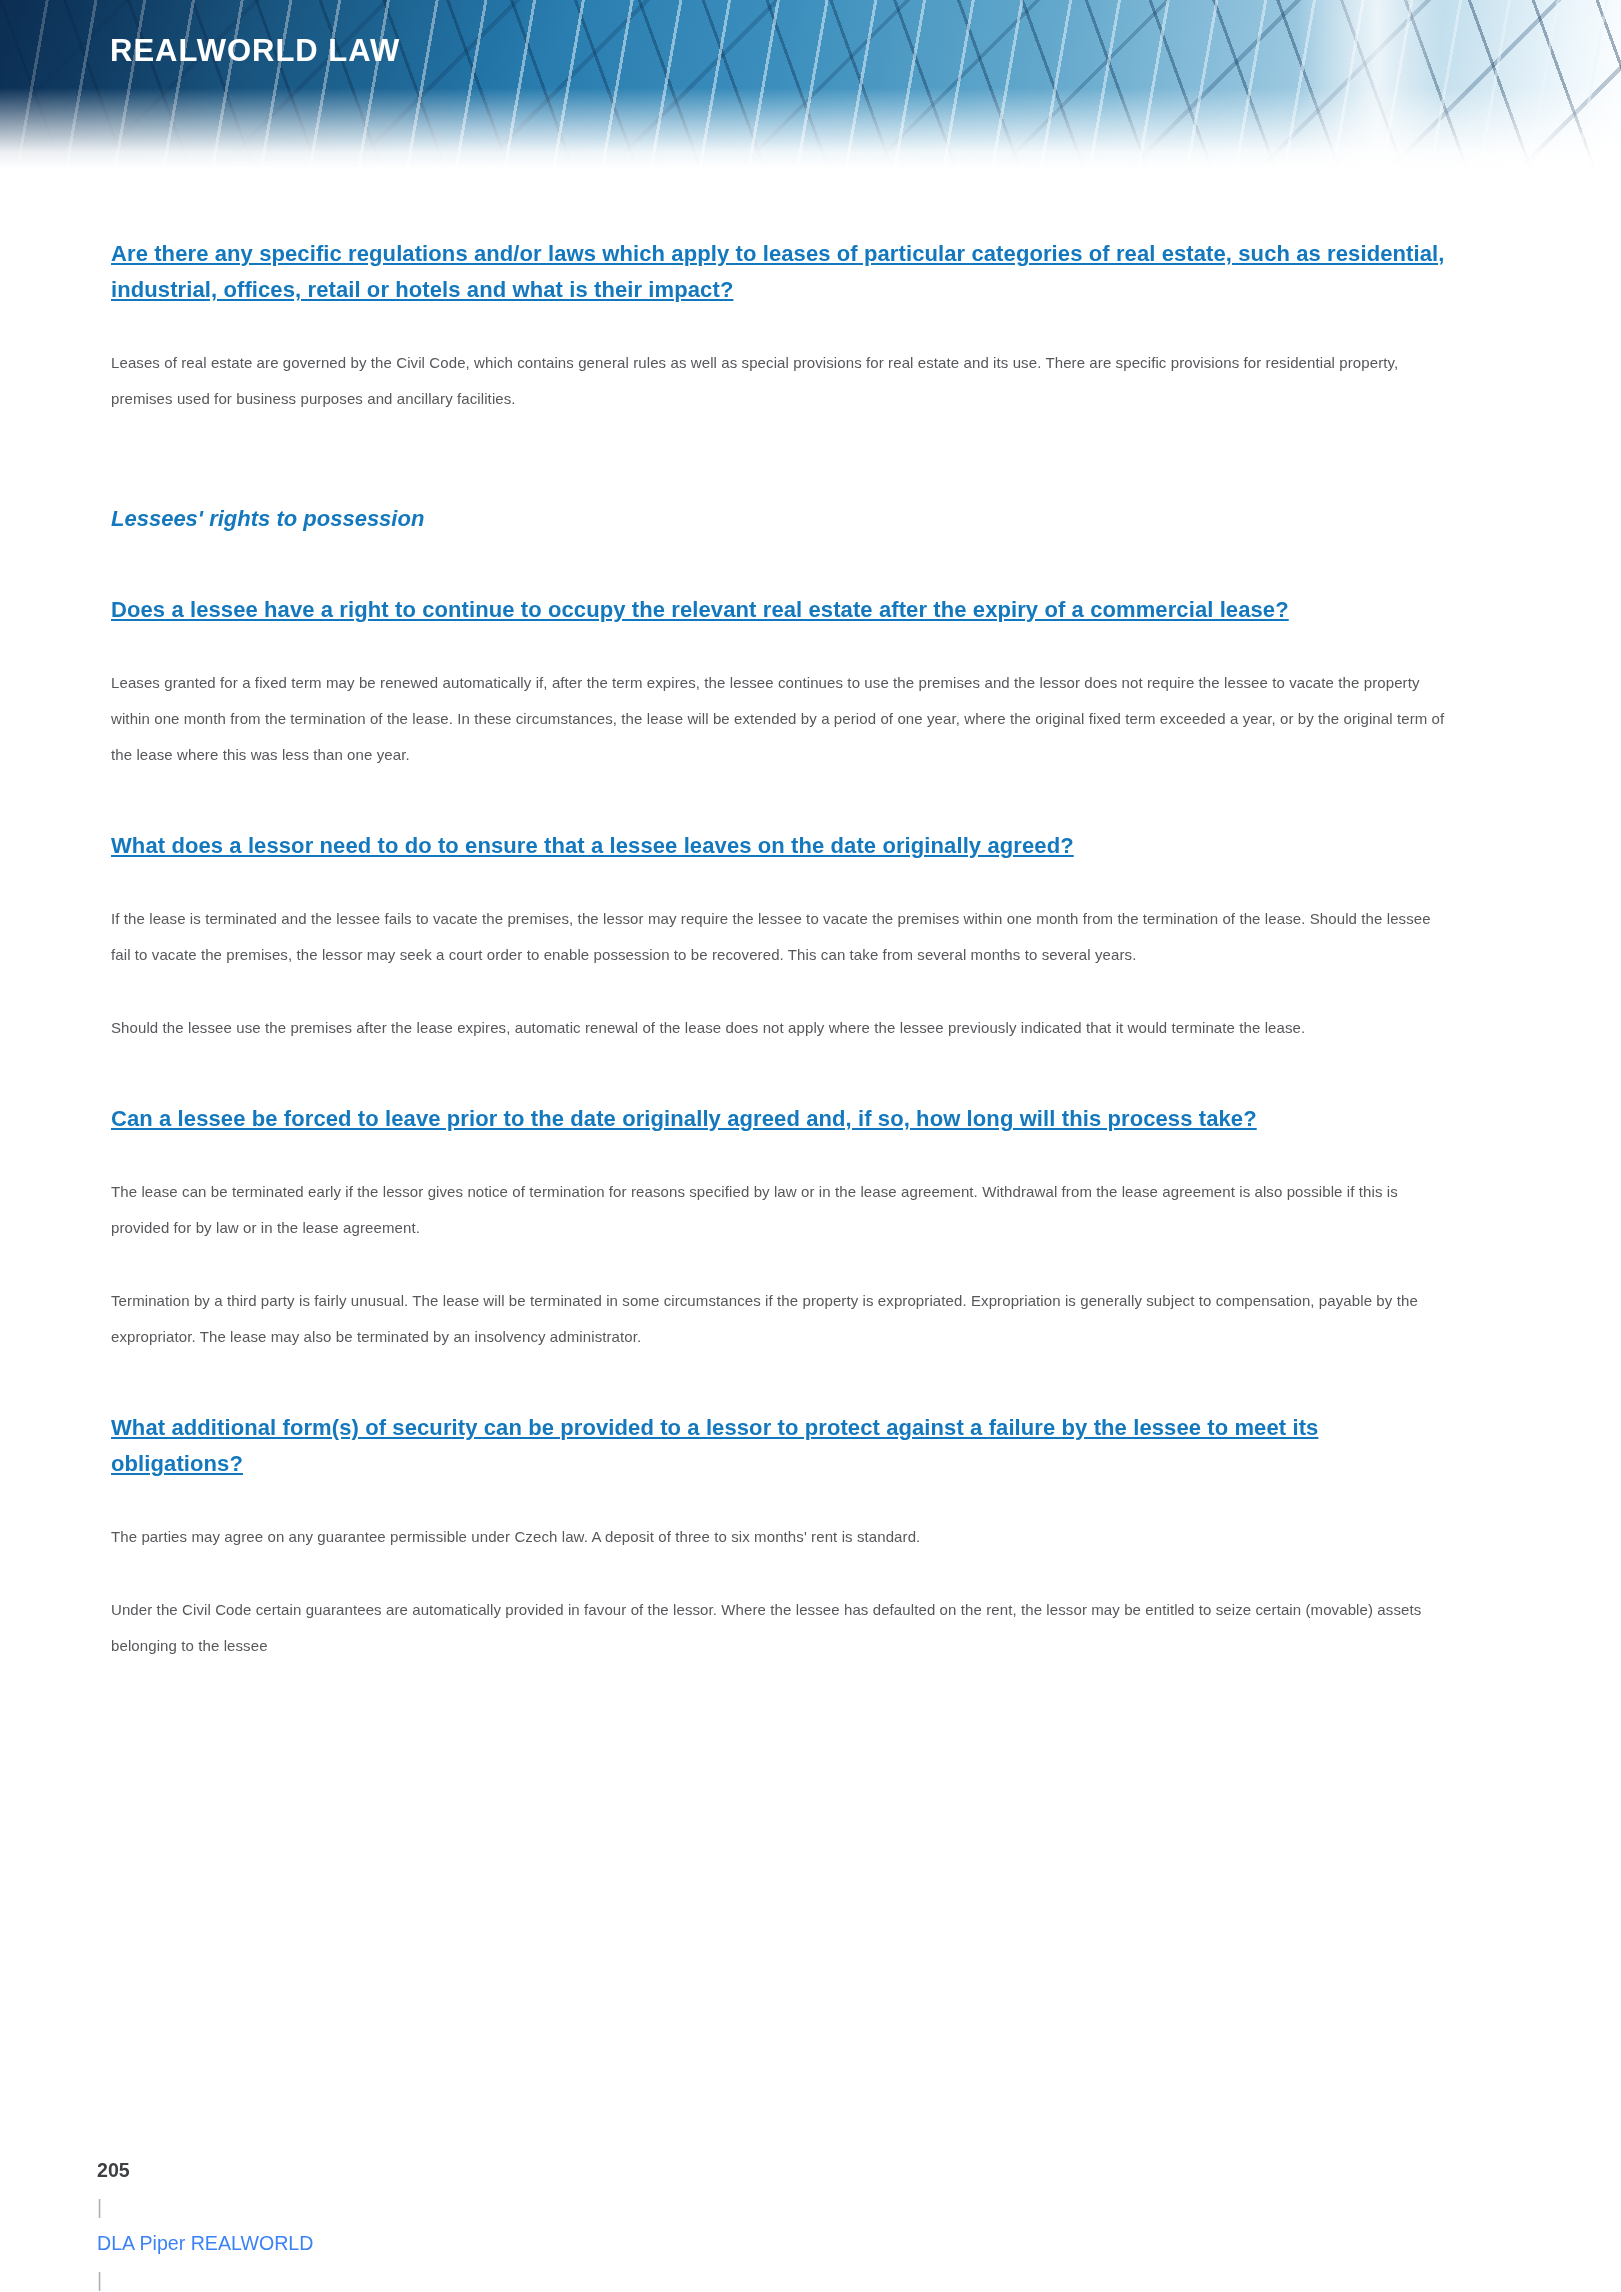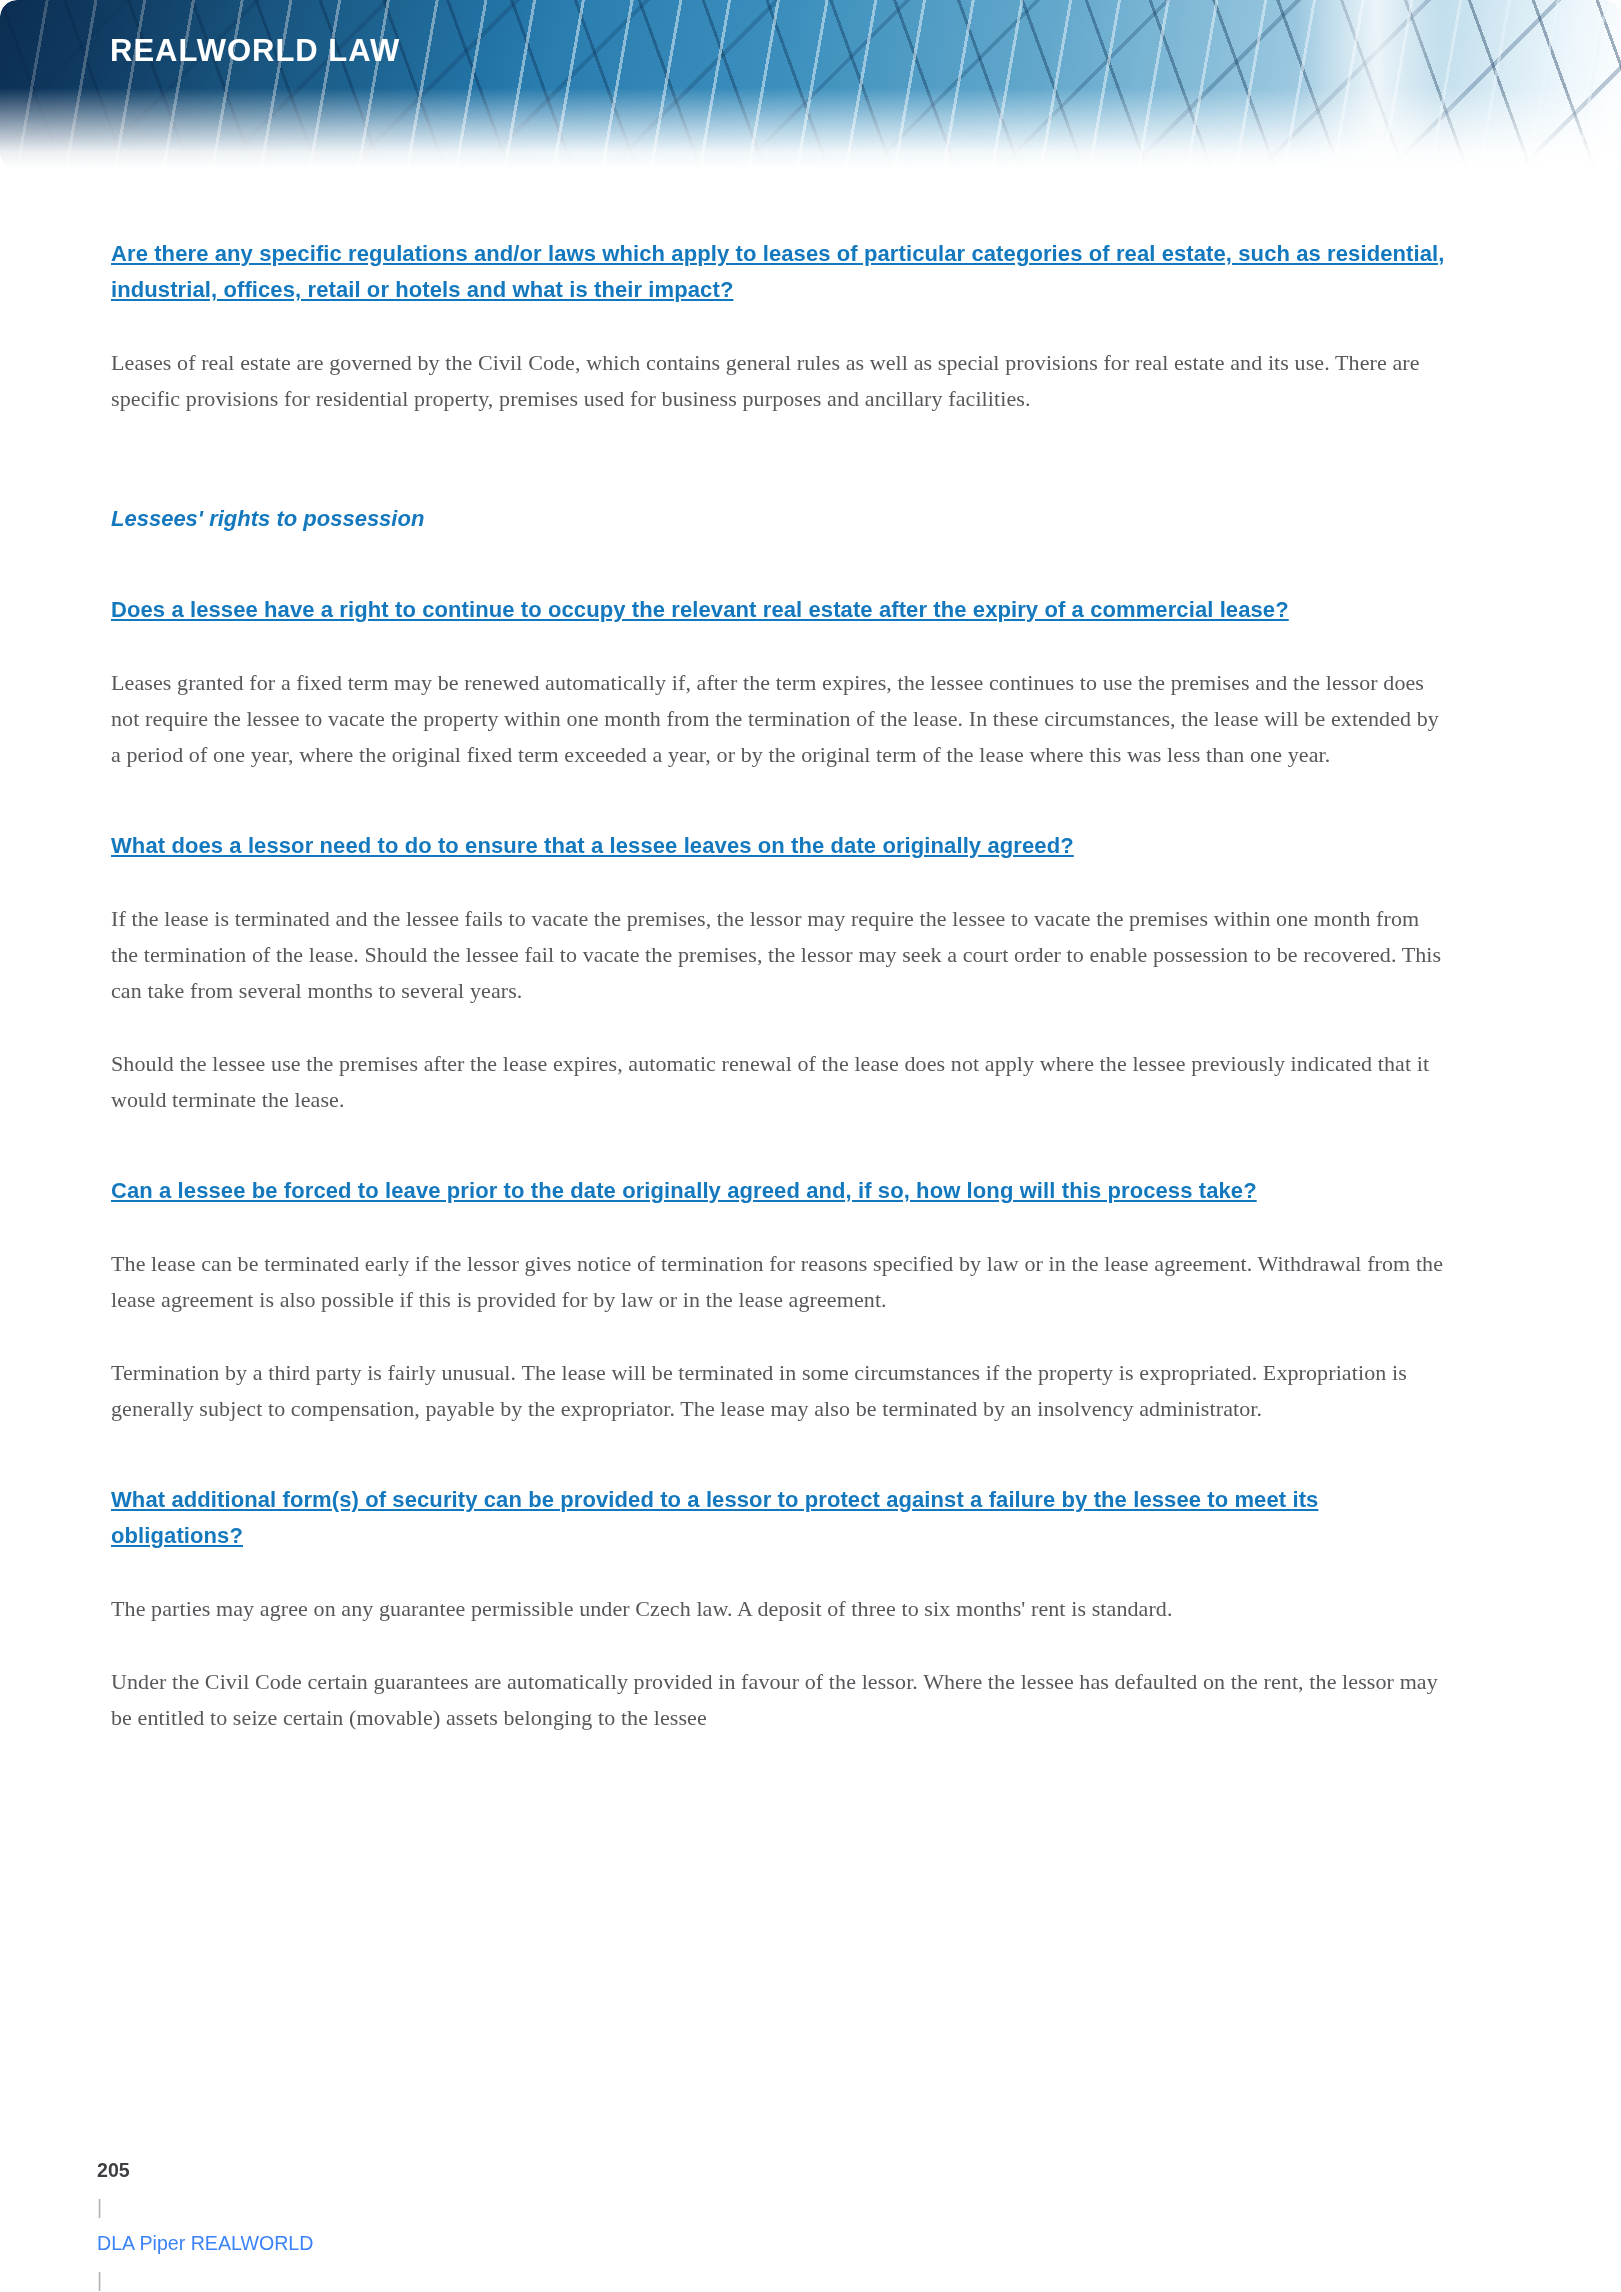--- a/index.html
+++ b/index.html
@@ -1,15 +1,15 @@
 <!DOCTYPE html>
 <html><head>
 <meta charset="utf-8">
 <style>
-  * { margin: 0; padding: 0; box-sizing: border-box; border-radius: 17px; }
+  * { margin: 0; padding: 0; box-sizing: border-box; }
   html, body { background: #ffffff; }
   body {
     width: 1621px;
     font-family: "Liberation Sans", sans-serif;
     -webkit-font-smoothing: antialiased;
   }
   .page {
     position: relative;
     width: 1621px;
     height: 2293px;
@@ -72,25 +72,24 @@
     margin: 84px 0 0 0;
     color: #1478BE;
     font-size: 22px;
     font-weight: bold;
     font-style: italic;
     line-height: 36px;
   }
   p.paragraph {
     margin: 37px 0 0 0;
     color: #57585B;
-    font-size: 22px;
+    font-size: 15px;
     font-weight: normal;
     line-height: 36px;
     letter-spacing: 0.1px;
-    font-family: Liberation Serif, serif;
   }
 
   
   .footer {
     position: absolute;
     left: 97px;
     top: 2159px;
     font-size: 19.6px;
     color: #7F8184;
     display: flex;

